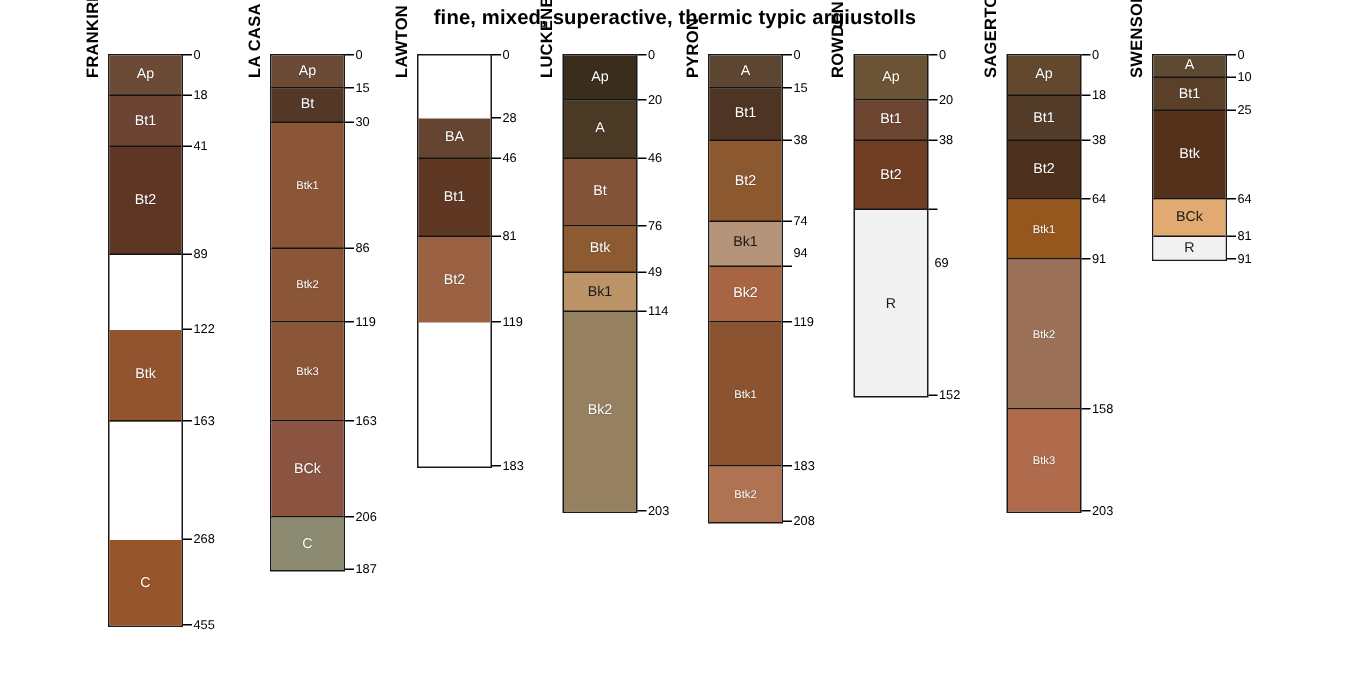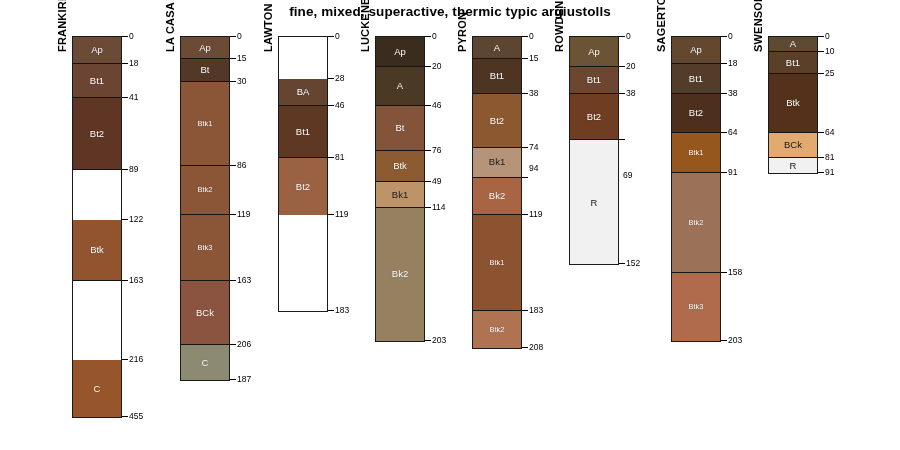--- a/index.html
+++ b/index.html
@@ -121,21 +121,21 @@
         <div class="depth-label" style="left: 57px; top: 58.928px;">18</div>
         <div class="depth-tick" style="left: 50px; top: 97.336px; width: 6px;"></div>
         <div class="depth-label" style="left: 57px; top: 93.336px;">41</div>
         <div class="depth-tick" style="left: 50px; top: 169.144px; width: 6px;"></div>
         <div class="depth-label" style="left: 57px; top: 165.144px;">89</div>
         <div class="depth-tick" style="left: 50px; top: 218.512px; width: 6px;"></div>
         <div class="depth-label" style="left: 57px; top: 214.512px;">122</div>
         <div class="depth-tick" style="left: 50px; top: 279.848px; width: 6px;"></div>
         <div class="depth-label" style="left: 57px; top: 275.848px;">163</div>
         <div class="depth-tick" style="left: 50px; top: 359.136px; width: 6px;"></div>
-        <div class="depth-label" style="left: 57px; top: 355.136px;">216</div>
+        <div class="depth-label" style="left: 57px; top: 355.136px;">268</div>
         <div class="depth-tick" style="left: 50px; top: 415.984px; width: 6px;"></div>
         <div class="depth-label" style="left: 57px; top: 411.984px;">455</div>
       </div>
       <div class="profile" style="left: 180px;">
         <div class="profile-name" style="left: -4px; top: 40px;">LA CASA</div>
         <div class="column" style="left: 0px; top: 36px; width: 48px; height: 342.584px;">
           <div class="horizon" style="top: 0px; height: 22.44px; width: 48px; background: rgb(107, 74, 54);">
             <span class="horizon-label">Ap</span>
           </div>
           <div class="horizon" style="top: 22.44px; height: 22.44px; width: 48px; background: rgb(83, 56, 40);">

